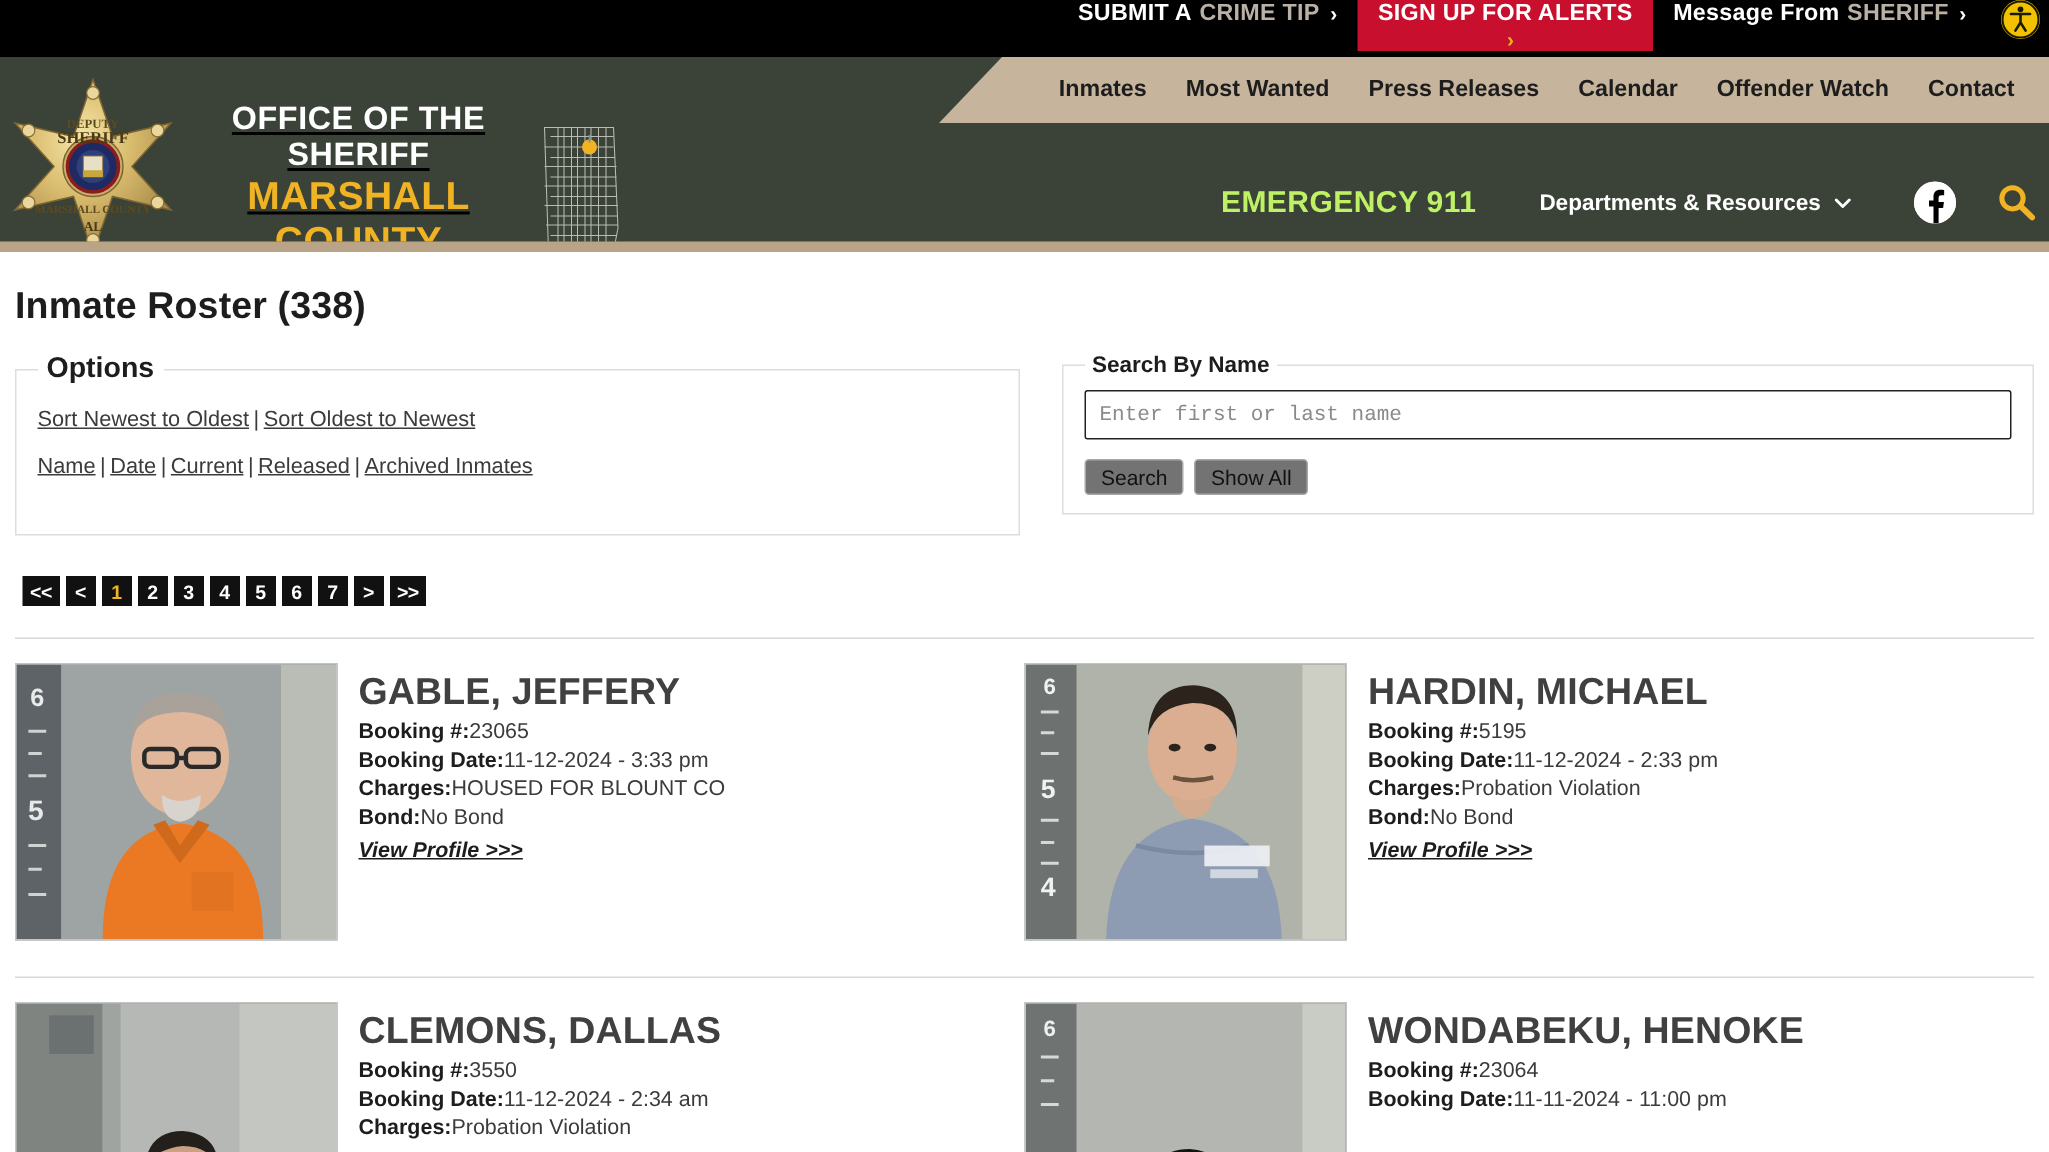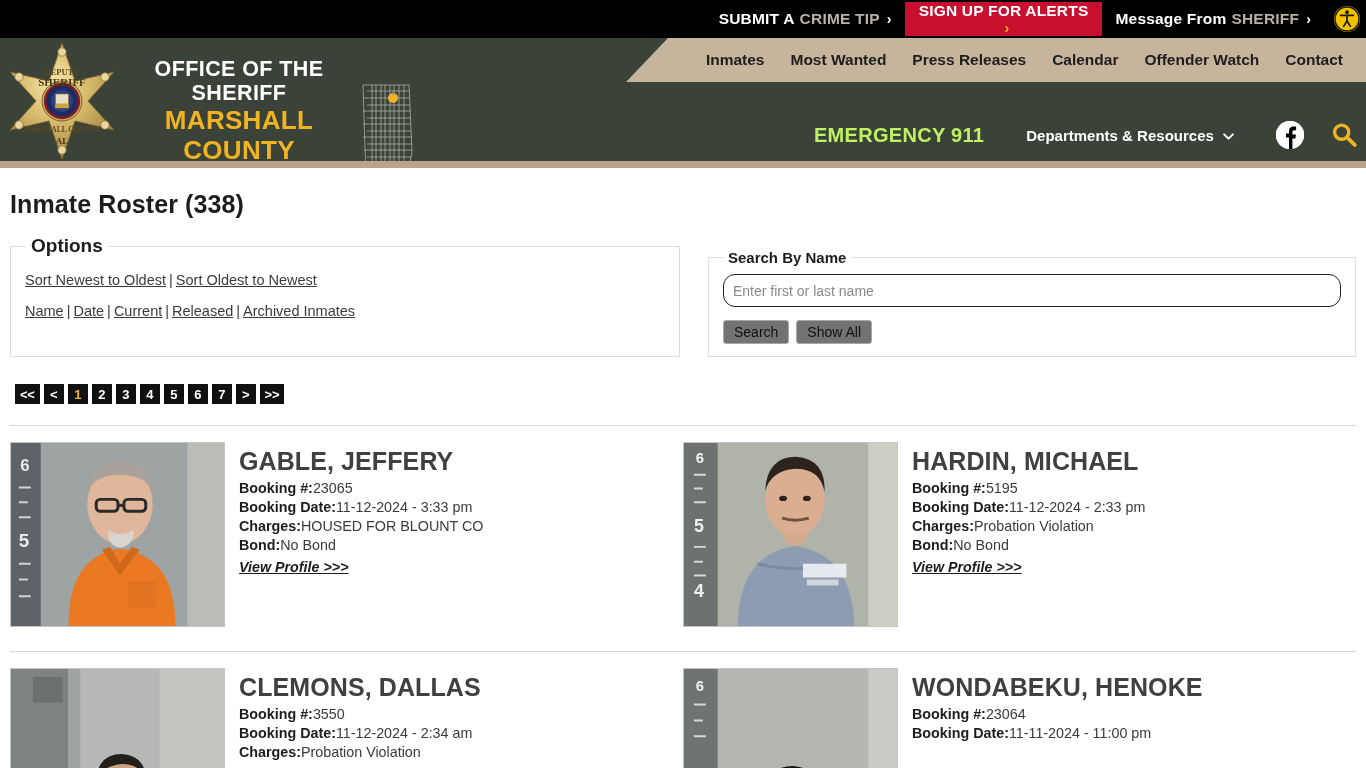--- a/index.html
+++ b/index.html
@@ -8,21 +8,21 @@
     overflow: hidden;
     background: #ffffff;
     font-family: "Liberation Sans", sans-serif;
   }
 
   
   .topbar {
     height: 38px;
     background: #000000;
     display: flex;
-    align-items: center;
+    align-items: flex-start;
     justify-content: flex-end;
   }
   .topbar-link {
     display: flex; align-items: center;
     color: #ffffff;
     font-size: 15.5px;
     font-weight: 700;
     letter-spacing: .2px;
     padding: 0 13px;
     white-space: nowrap;
@@ -75,22 +75,22 @@
     font-size: 15.5px;
     font-weight: 700;
     text-decoration: none;
     padding: 0 13px;
     white-space: nowrap;
     cursor: pointer;
   }
 
   .brand {
     position: absolute;
-    left: 8px; top: 0;
-    display: flex; align-items: flex-start;
+    left: 8px; top: 10px;
+    display: flex; align-items: flex-start; text-decoration: underline;
   }
   .badge {
     width: 108px; height: 125px;
     position: relative;
     flex: none;
   }
   .brandtext {
     padding-top: 20px;
     margin-left: 14px;
     text-align: center;
@@ -158,21 +158,21 @@
   
   .page { padding: 0 10px; }
   .page-title {
     font-size: 25px;
     font-weight: 700;
     color: #1d1d1d;
     margin: 22px 0 16px 0;
     letter-spacing: .1px;
   }
 
-  .panels { display: flex; gap: 16px; align-items: flex-end; }
+  .panels { display: flex; gap: 16px; align-items: flex-start; }
 
   fieldset.panel {
     border: 1px solid #dddddd;
     padding: 4px 14px 14px 14px;
   }
   fieldset.panel legend {
     font-size: 19px;
     font-weight: 700;
     color: #1d1d1d;
     padding: 0 6px;
@@ -194,24 +194,24 @@
     text-decoration: underline;
     cursor: pointer;
   }
   .optrow .sep { margin: 0 3px; }
 
   .searchbox {
     display: block;
     width: 618px;
     height: 33px;
     border: 1px solid #222222;
-    border-radius: 12px;
+    border-radius: 2px;
     padding: 0 9px;
     font-size: 14px;
-    font-family: Liberation Sans, sans-serif;
+    font-family: Liberation Mono, monospace;
     color: #111;
     margin-top: 4px;
   }
   .searchbox::placeholder { color: #8a8a8a; }
   .btnrow { margin-top: 13px; display: flex; gap: 7px; }
   .gbtn {
     font-family: "Liberation Sans", sans-serif;
     font-size: 14px;
     color: #111111;
     background: #737373;

